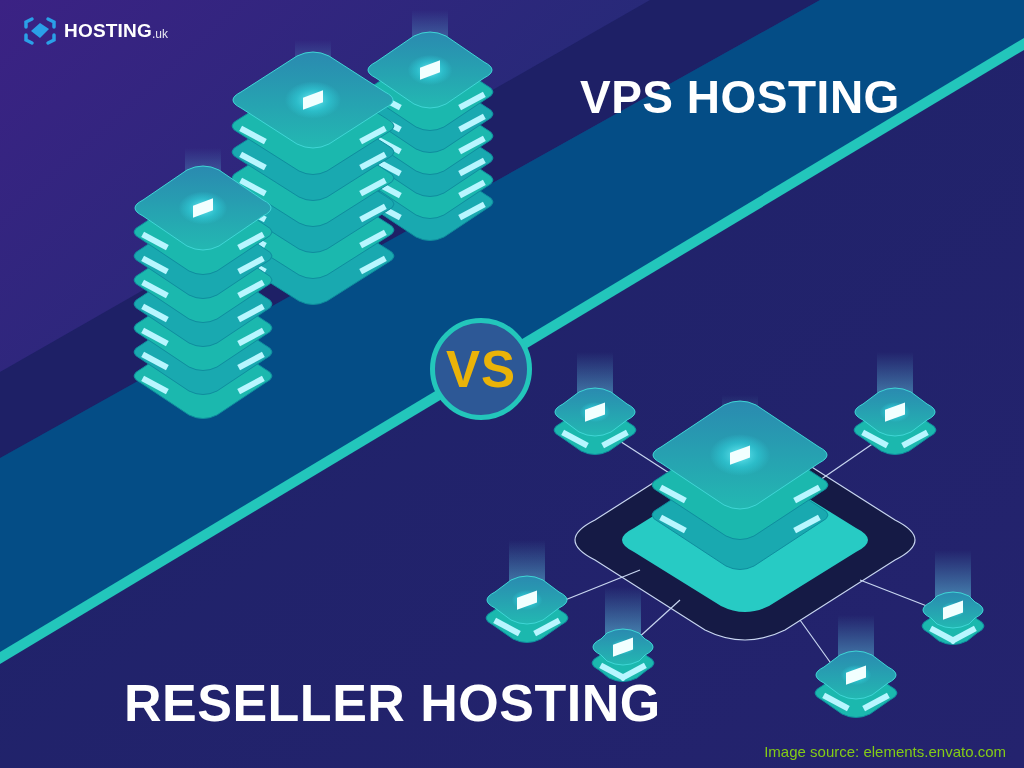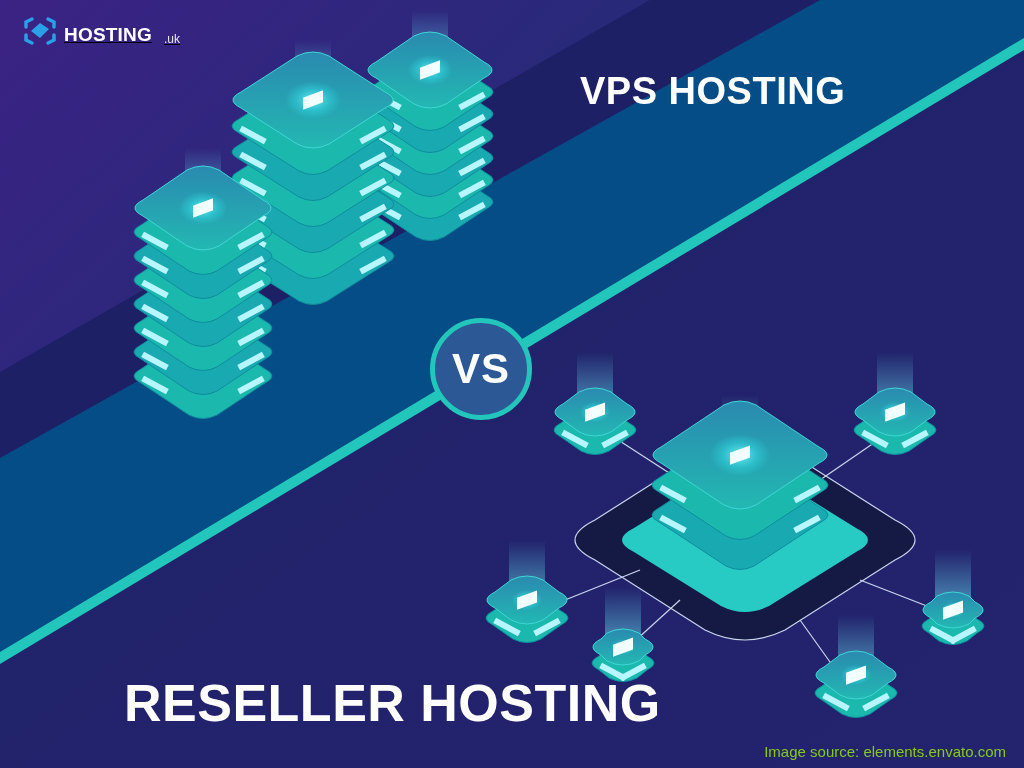--- a/index.html
+++ b/index.html
@@ -1,27 +1,27 @@
 <!DOCTYPE html>
 <html><head>
 <meta charset="utf-8">
 <style>
   html, body { margin:0; padding:0; }
   body { width:1024px; height:768px; overflow:hidden; background:#1f2368; font-family:"Liberation Sans", sans-serif; }
   #stage { position:relative; width:1024px; height:768px; overflow:hidden; }
   #bg { position:absolute; left:0; top:0; width:1024px; height:768px; }
   .title { position:absolute; color:#ffffff; font-weight:bold; letter-spacing:0.5px; white-space:nowrap; }
-  #vps-title { left:580px; top:70px; font-size:38px; }
+  #vps-title { left:580px; top:70px; font-size:46px; }
   #reseller-title { left:124px; top:673px; font-size:52px; }
-  #logo { position:absolute; left:22px; top:16px; display:flex; align-items:flex-end;text-decoration:underline; }
+  #logo { position:absolute; left:22px; top:16px; display:flex; align-items:center; }
   #logo-text { color:#fff; font-weight:bold; font-size:19px; margin-left:6px; letter-spacing:0.2px; }
-  #logo-suffix { color:#e8e8f0; font-size:12px; margin-left:12px; margin-top:5px; }
+  #logo-suffix { color:#e8e8f0; font-size:12px; margin-left:0; margin-top:5px; }
   #vs-badge { position:absolute; left:430px; top:318px; width:102px; height:102px; border-radius:50%;
     background:#2d5896; border:5px solid #23c6bb; box-sizing:border-box; display:flex; align-items:center; justify-content:center; }
-  #vs-text { color:#ffffff; font-weight:bold; font-size:42px; letter-spacing:1px; }
+  #vs-text { color:#eab308; font-weight:bold; font-size:51px; letter-spacing:1px; }
   #source { position:absolute; right:18px; bottom:8px; color:#84cc16; font-size:15px; }
 </style>
 </head>
 <body>
 
 <div id="stage">
 
   <svg id="bg" viewBox="0 0 1024 768">
     <defs>
       <linearGradient id="gPurple" x1="0" y1="0" x2="1" y2="0.4">

